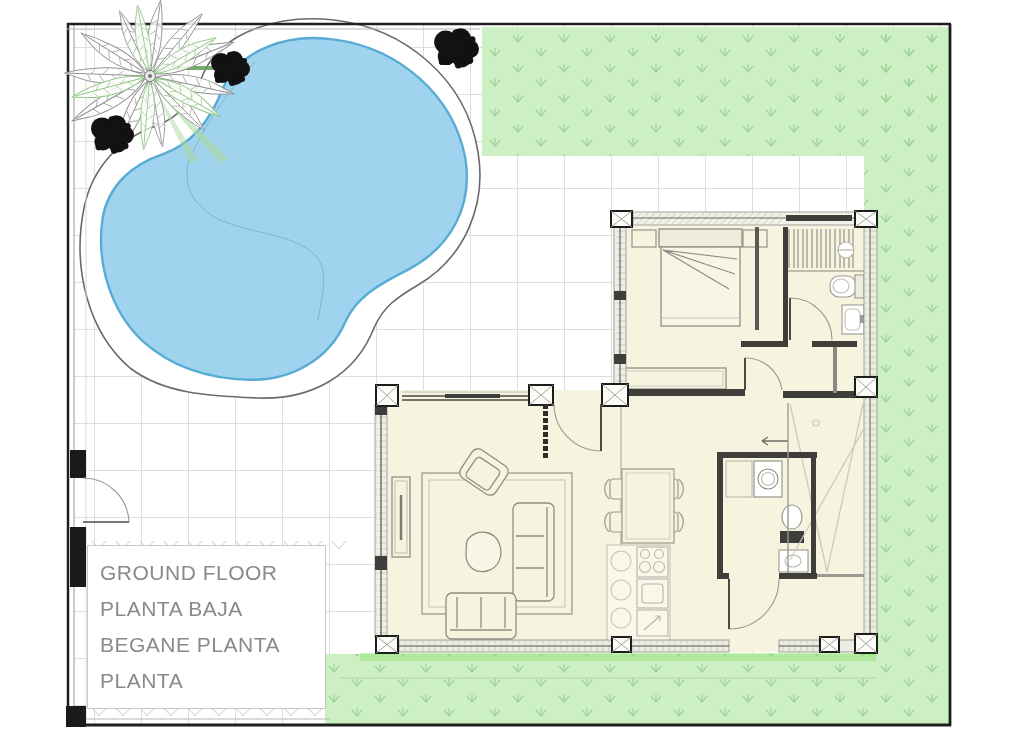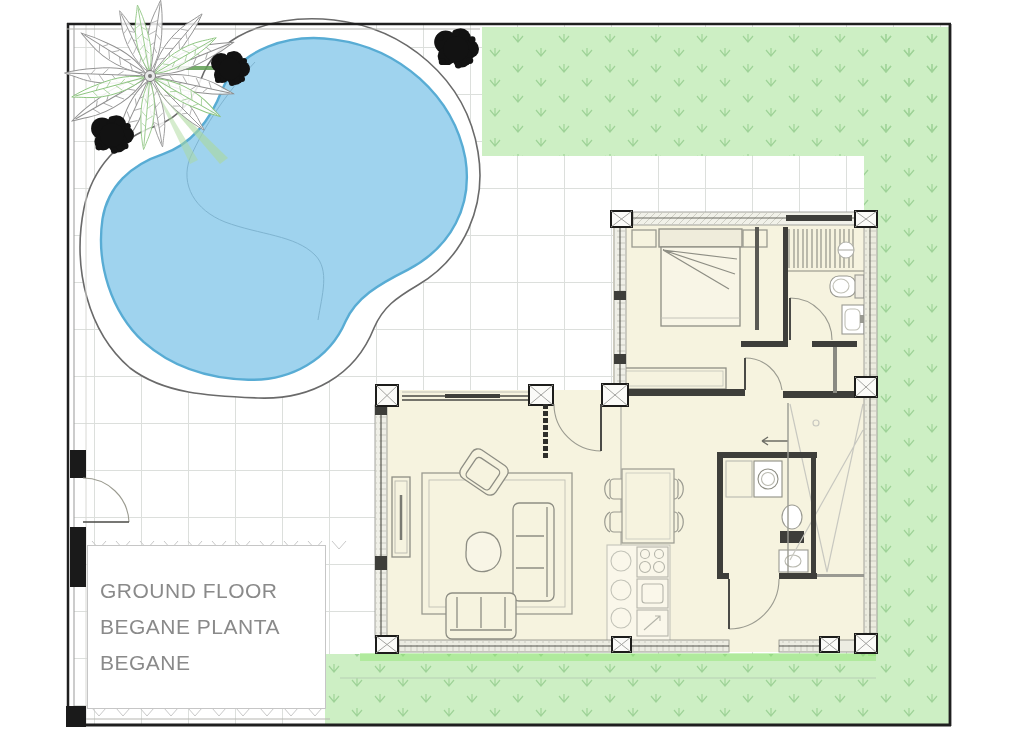--- a/index.html
+++ b/index.html
@@ -409,16 +409,17 @@
         <circle cx="14" cy="-8" r="3"></circle>
         <circle cx="12" cy="10" r="3"></circle>
     <circle cx="-12" cy="11" r="3"></circle>
         <circle cx="2" cy="14" r="3"></circle>
         <circle cx="0" cy="-14" r="3"></circle>
   </g>
 </svg>
 
 <div class="title-block">
   <div>GROUND FLOOR</div>
+  <div>PLANTA BAJA</div>
   <div>BEGANE PLANTA</div>
-  <div>BEGANE</div>
+  <div>PLANTA</div>
 </div>
 </div>
 
 </body></html>

